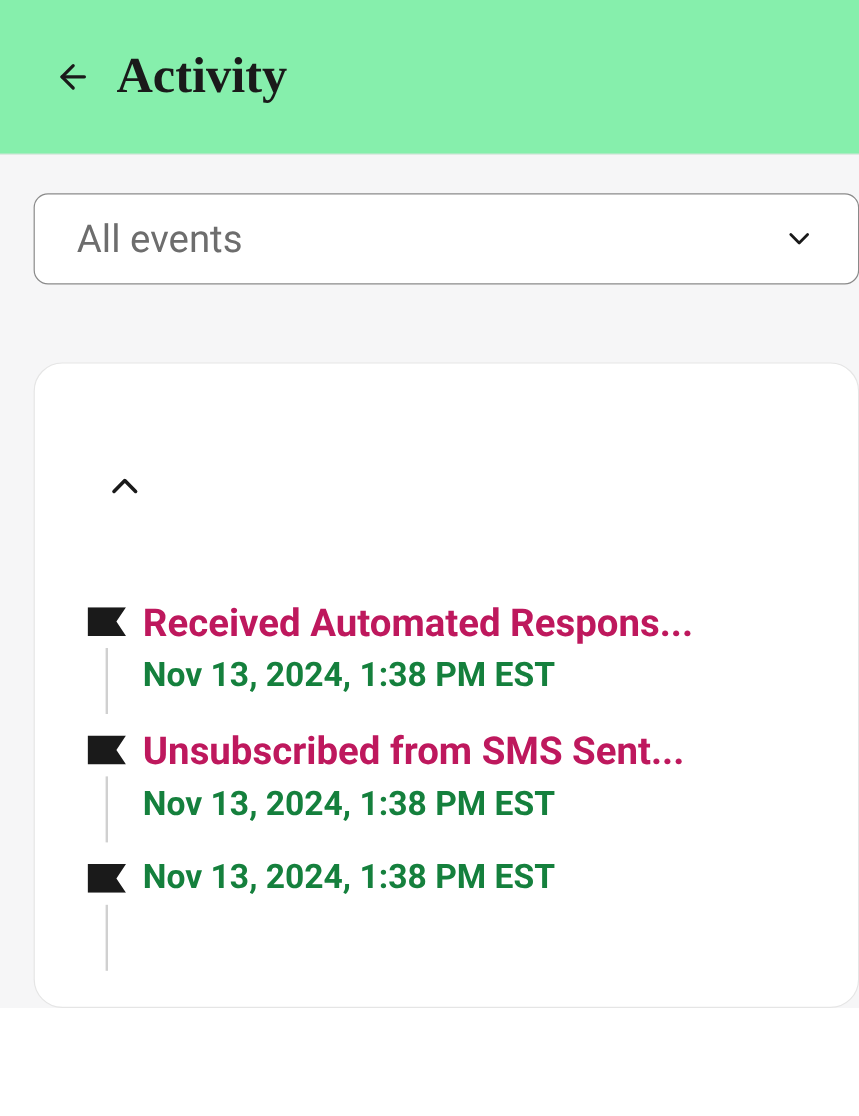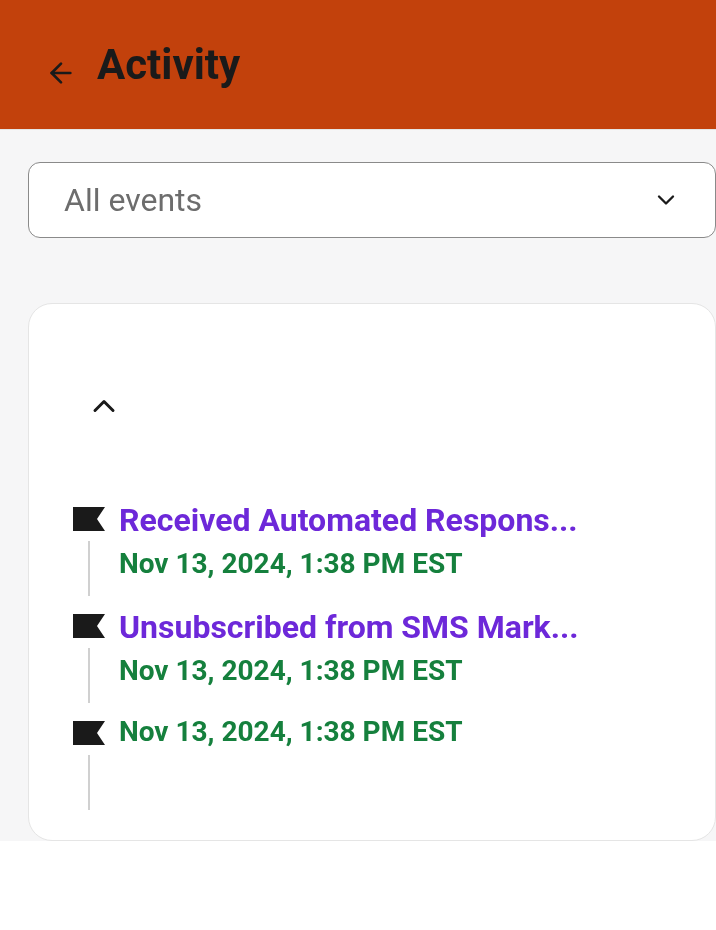--- a/index.html
+++ b/index.html
@@ -9,24 +9,25 @@
     }
     body {
       font-family: -apple-system, BlinkMacSystemFont, "Segoe UI", Roboto, Helvetica, Arial, sans-serif;
       background: #ffffff;
       width: 716px;
       height: 930px;
       overflow: hidden;
     }
     .header {
       display: flex;
-      align-items: flex-end;
+      align-items: center;
       padding: 40px 30px 40px 45px;
-      background: #c2410c;
+      background: #86efac;
       border-bottom: 1px solid #e5e5e5;
+      font-family: Liberation Serif, serif;
     }
     .back-arrow {
       width: 32px;
       height: 32px;
       display: flex;
       align-items: center;
       justify-content: center;
       margin-right: 20px;
       cursor: pointer;
     }
@@ -126,21 +127,21 @@
       margin-top: 10px;
     }
     .event-content {
       flex: 1;
       padding-bottom: 28px;
       min-width: 0;
     }
     .event-title {
       font-size: 32px;
       font-weight: 700;
-      color: #6d28d9;
+      color: #be185d;
       white-space: nowrap;
       overflow: hidden;
       text-overflow: ellipsis;
       margin-bottom: 8px;
     }
     .event-timestamp {
       font-size: 28px;
       font-weight: 700;
       color: #15803d;
     }
@@ -195,21 +196,21 @@
       </div>
 
       <div class="event-item">
         <div class="event-icon-col">
           <svg class="flag-icon" viewBox="0 0 32 24">
             <path d="M0 0 L32 0 L24 12 L32 24 L0 24 Z" fill="#1a1a1a"></path>
           </svg>
           <div class="timeline-line"></div>
         </div>
         <div class="event-content">
-          <div class="event-title">Unsubscribed from SMS Mark...</div>
+          <div class="event-title">Unsubscribed from SMS Sent...</div>
           <div class="event-timestamp">Nov 13, 2024, 1:38 PM EST</div>
         </div>
       </div>
 
       <div class="event-item">
         <div class="event-icon-col">
           <svg class="flag-icon" viewBox="0 0 32 24">
             <path d="M0 0 L32 0 L24 12 L32 24 L0 24 Z" fill="#1a1a1a"></path>
           </svg>
           <div class="timeline-line"></div>

